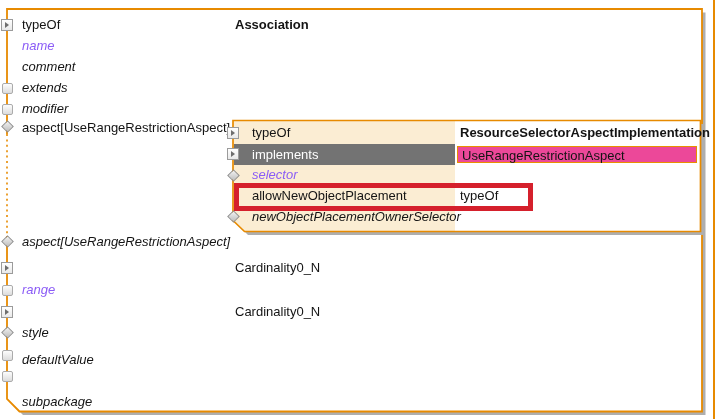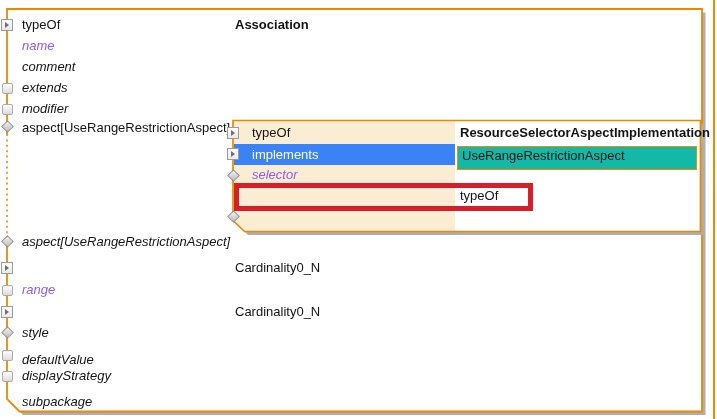--- a/index.html
+++ b/index.html
@@ -11,26 +11,26 @@
   #shapes{position:absolute;left:0;top:0;width:717px;height:419px;}
   .lbl{position:absolute;left:22px;height:16px;line-height:16px;white-space:nowrap;}
   .val{position:absolute;left:235px;height:16px;line-height:16px;white-space:nowrap;}
   .bold{font-weight:bold;}
   .ital{font-style:italic;}
   .red{color:#8b5cf6;}
   .pop-lbl{position:absolute;left:252px;height:16px;line-height:16px;white-space:nowrap;}
   .pop-val{position:absolute;left:460px;height:16px;line-height:16px;white-space:nowrap;}
   .impl-bar{
     position:absolute;left:234px;top:144px;width:221px;height:21px;
-    background:#3b82f6;color:#ffffff;line-height:21px;padding-left:18px;
+    background:#737373;color:#ffffff;line-height:21px;padding-left:18px;
     box-sizing:border-box;white-space:nowrap;
   }
   .inputbox{
-    position:absolute;left:457px;top:146px;width:240px;height:24px;
-    background:#14b8a6;border:1px solid #e79000;line-height:17px;
+    position:absolute;left:457px;top:146px;width:240px;height:17px;
+    background:#ec4899;border:1px solid #e79000;line-height:17px;
     padding-left:4px;box-sizing:border-box;white-space:nowrap;
   }
   .redrect{
     position:absolute;left:234px;top:183px;width:299px;height:28px;
     border:5px solid #d5202c;box-sizing:border-box;background:transparent;z-index:30;
   }
   
   .ic-exp{
     position:absolute;width:12px;height:12px;box-sizing:border-box;
     border:1px solid #9b9b9b;background:linear-gradient(#ffffff,#e9e9e9);
@@ -92,21 +92,20 @@
   <div class="lbl txt ital" style="top:234px">aspect[UseRangeRestrictionAspect]</div>
 
   <div class="val txt" style="top:260px">Cardinality0_N</div>
 
   <div class="lbl txt ital red" style="top:282px">range</div>
 
   <div class="val txt" style="top:304px">Cardinality0_N</div>
 
   <div class="lbl txt ital" style="top:325px">style</div>
   <div class="lbl txt ital" style="top:352px">defaultValue</div>
-  <div class="lbl txt ital" style="top:368px">displayStrategy</div>
   <div class="lbl txt ital" style="top:394px">subpackage</div>
 
   <div class="ic-exp" style="left:1px;top:19px">
       <span class="tri"></span>
     </div>
   <div class="ic-sq" style="left:2px;top:83px"></div>
   <div class="ic-sq" style="left:2px;top:104px"></div>
   <div class="ic-dia" style="left:3px;top:122px"></div>
   <div class="ic-dia" style="left:3px;top:237px"></div>
   <div class="ic-exp" style="left:1px;top:262px">
@@ -122,22 +121,24 @@
 
   <div class="impl-bar txt">implements</div>
 
   <div class="pop-lbl txt" style="top:125px">typeOf</div>
   <div class="pop-val txt bold" style="top:125px">ResourceSelectorAspectImplementation</div>
 
   <div class="inputbox txt">UseRangeRestrictionAspect</div>
 
   <div class="pop-lbl txt ital red" style="top:167px">selector</div>
 
+  <div class="pop-lbl txt" style="top:188px">allowNewObjectPlacement</div>
   <div class="pop-val txt" style="top:188px">typeOf</div>
 
+  <div class="pop-lbl txt ital" style="top:209px">newObjectPlacementOwnerSelector</div>
 
   <div class="ic-exp" style="left:227px;top:127px">
       <span class="tri"></span>
     </div>
   <div class="ic-exp" style="left:227px;top:148px">
       <span class="tri"></span>
     </div>
   <div class="ic-dia" style="left:229px;top:171px"></div>
   <div class="ic-dia" style="left:229px;top:212px"></div>
 

